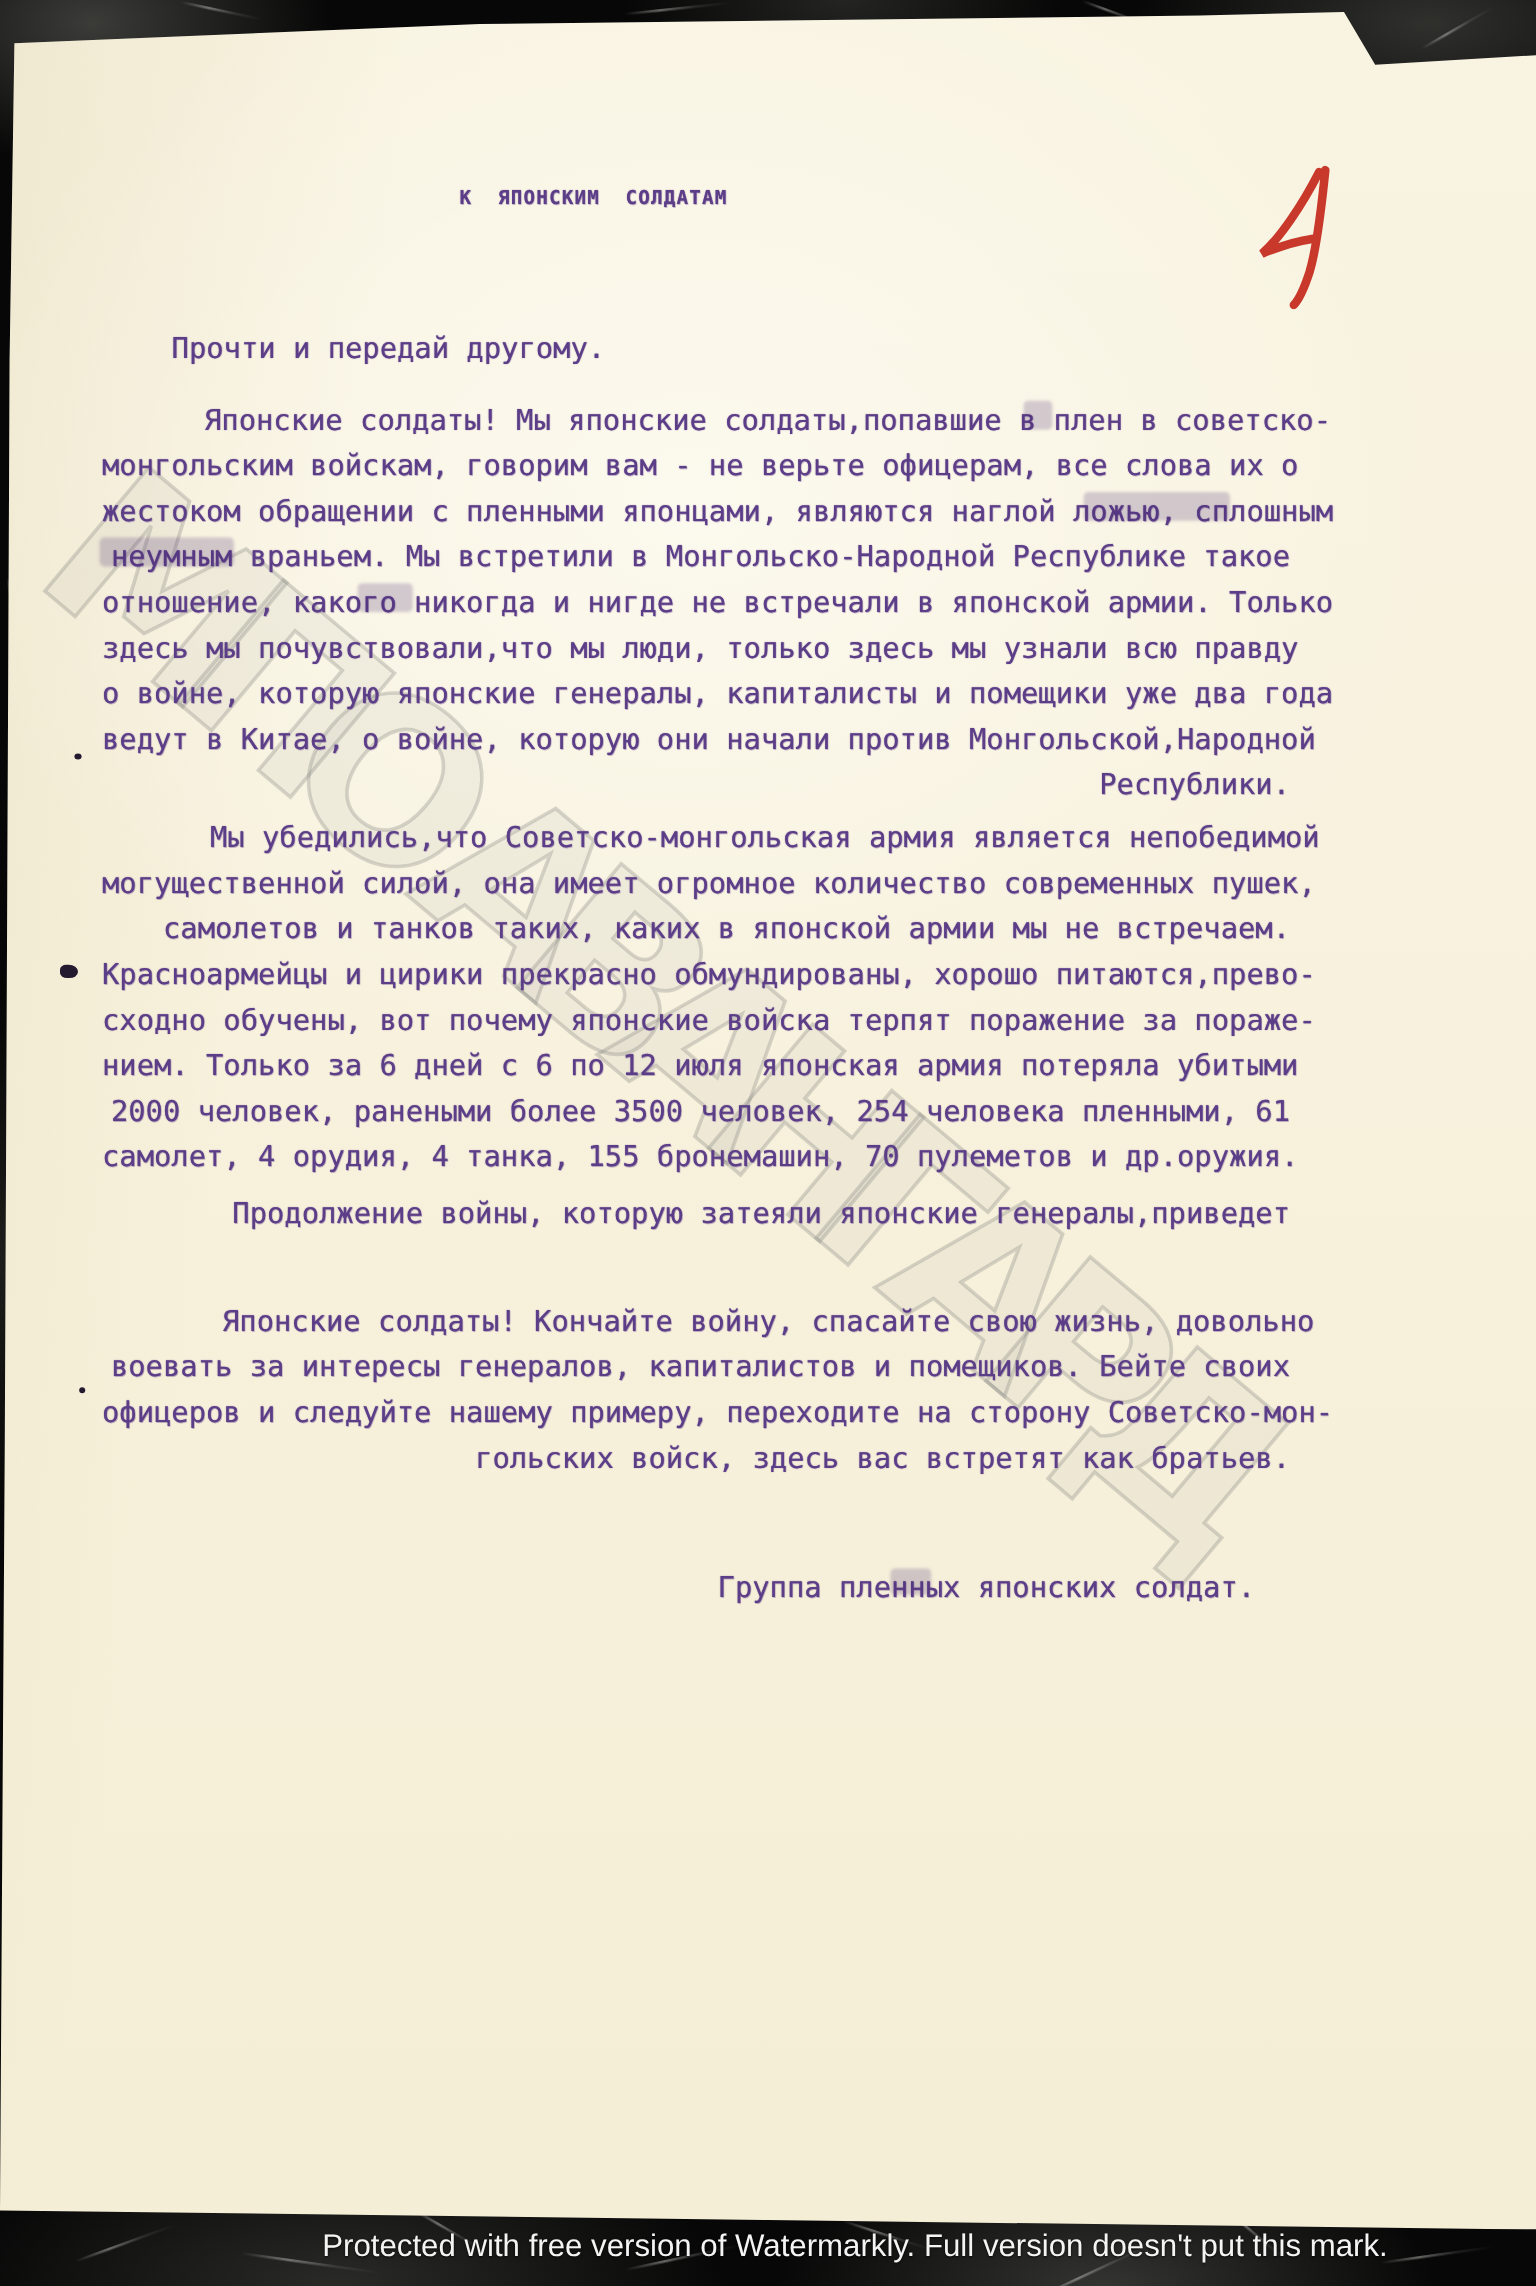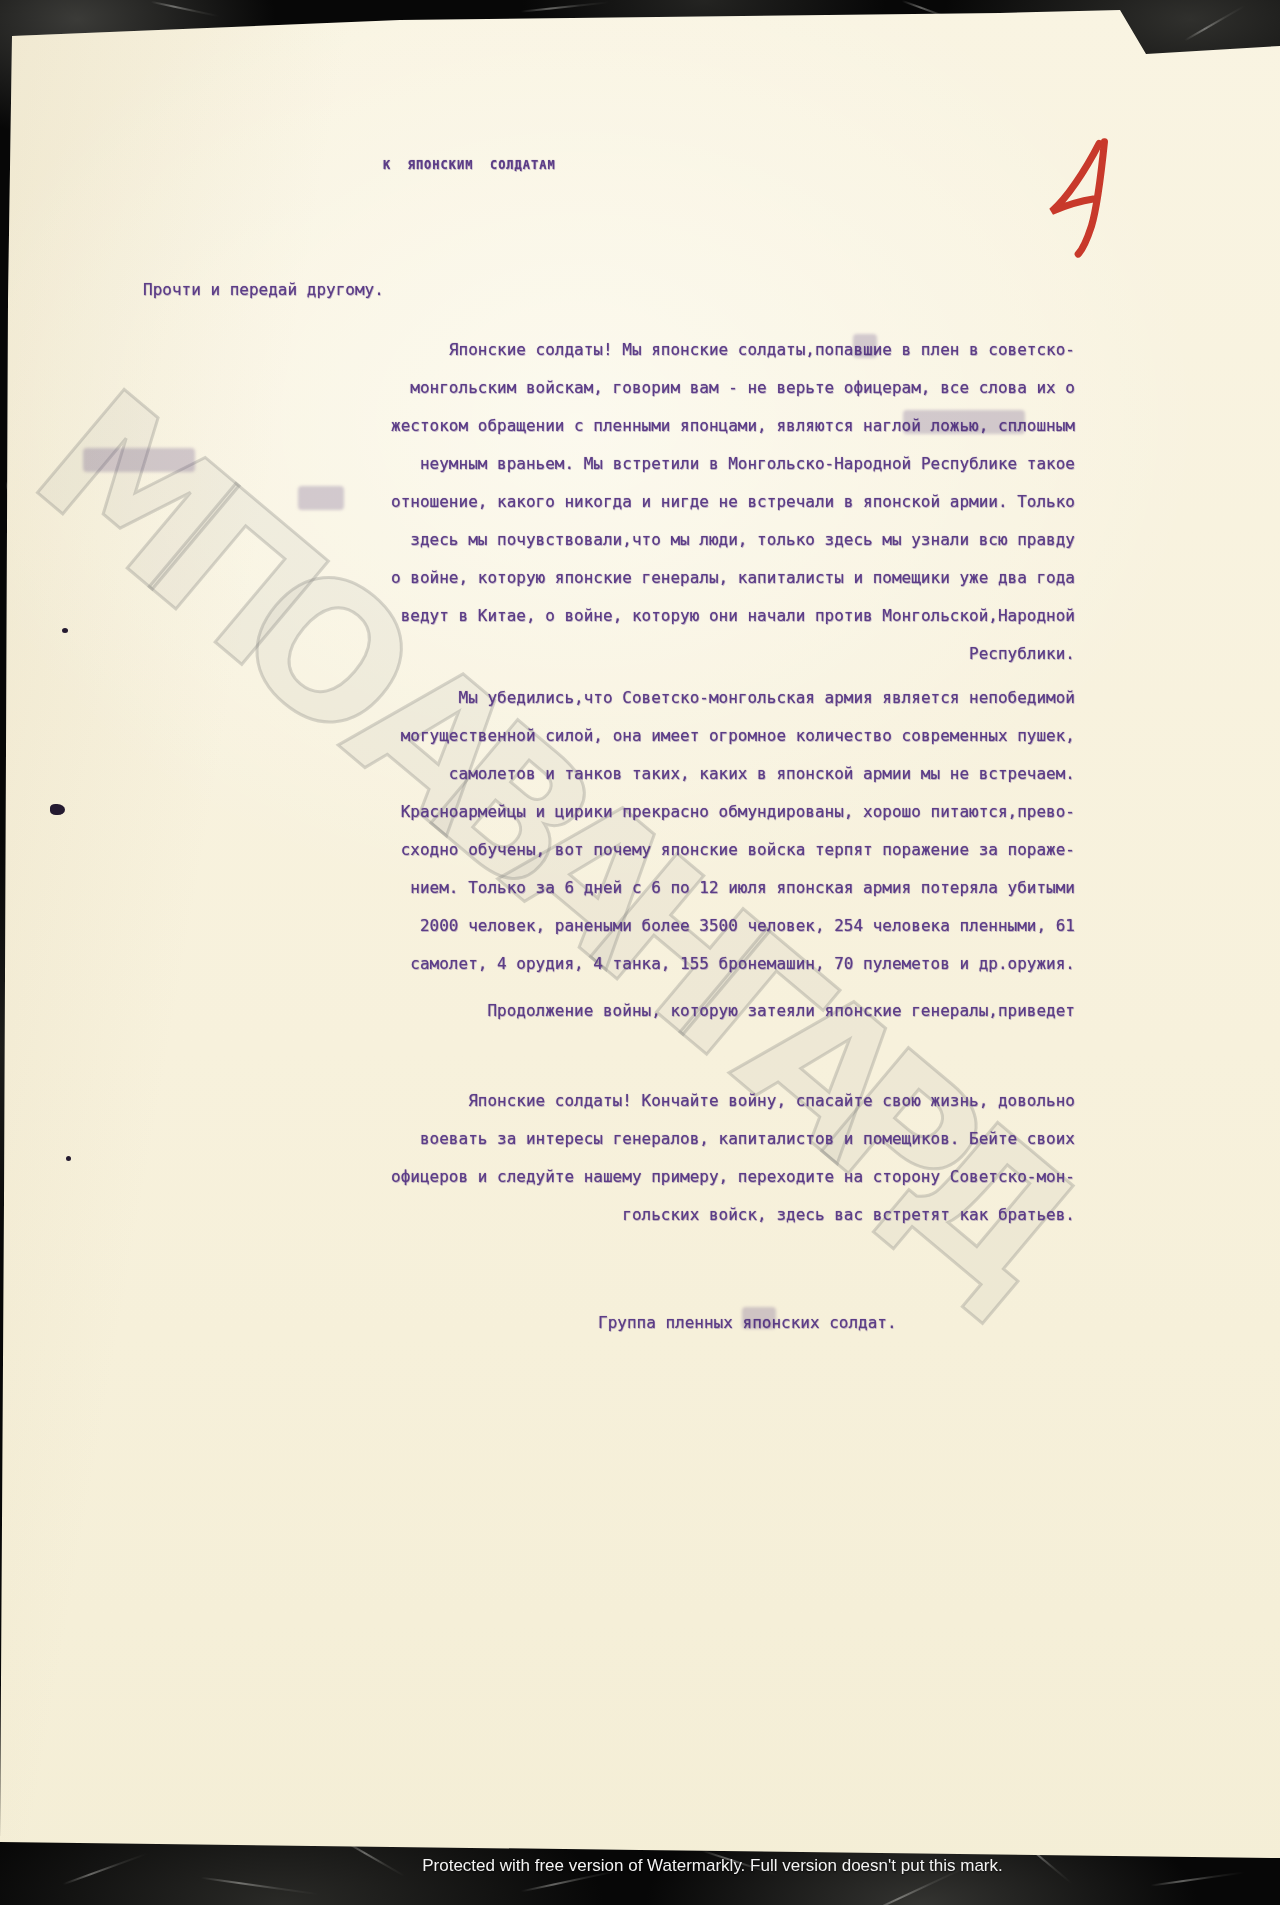--- a/index.html
+++ b/index.html
@@ -24,26 +24,26 @@
   #paper{position:absolute;inset:0;
          clip-path:polygon(12px 36px, 400px 20px, 1000px 13px, 1120px 10px,
                            1146px 54px, 1280px 46px, 1280px 1858px,
                            640px 1850px, 0px 1842px, 4px 1200px, 8px 300px);
          background:
            radial-gradient(ellipse 900px 700px at 45% 22%, rgba(255,255,250,0.55), transparent 70%),
            linear-gradient(100deg, rgba(208,192,148,0.22), transparent 22%),
            linear-gradient(180deg, #f9f4e2 0%, #f7f1dc 55%, #f4eed6 100%);}
 
   
-  .tw{position:absolute;color:#5c3d87;font-size:16px;line-height:38px;
+  .tw{position:absolute;color:#5c3d87;font-size:24px;line-height:38px;
       white-space:pre;letter-spacing:0px;
       text-shadow:0 0 1px rgba(92,61,135,0.7), 0.6px 0.6px 0 rgba(92,61,135,0.3);}
   .para{left:85px;width:990px;}
   .para .line{height:38px;text-align:right;}
-  #doc-title{left:383px;top:146px;font-weight:bold;font-size:12px;letter-spacing:1px;}
+  #doc-title{left:383px;top:146px;font-weight:bold;font-size:16px;letter-spacing:1px;}
   #salutation{left:143px;top:271px;}
   #signature{left:598px;top:1304px;}
 
   
   #pagenum{position:absolute;left:1042px;top:136px;transform:rotate(4deg);}
 
   
   #wm{position:absolute;left:135px;top:350px;transform:rotate(40deg);
       transform-origin:0 0;white-space:nowrap;
       font-family:"DejaVu Sans", sans-serif;font-weight:bold;
@@ -51,21 +51,21 @@
       color:rgba(175,175,172,0.13);
       -webkit-text-stroke:3px rgba(130,130,127,0.30);}
 
   
   .smudge{position:absolute;background:rgba(70,42,112,0.22);border-radius:4px;filter:blur(1.5px);}
   .speck{position:absolute;background:#241a30;border-radius:50%;}
 
   
   #footer-text{position:absolute;top:1856px;left:0;width:1280px;text-align:center;
                padding-left:145px;box-sizing:border-box;
-               font-family:"Liberation Sans", sans-serif;font-size:17px;color:#f4f4f4;
+               font-family:"Liberation Sans", sans-serif;font-size:26px;color:#f4f4f4;
                text-shadow:0 1px 2px rgba(0,0,0,0.8);}
 </style>
 </head>
 <body>
 
 <div id="page">
 
   <div id="bg"></div>
 
   <div class="vein" style="left:60px;top:1868px;width:90px;transform:rotate(-20deg)"></div>

